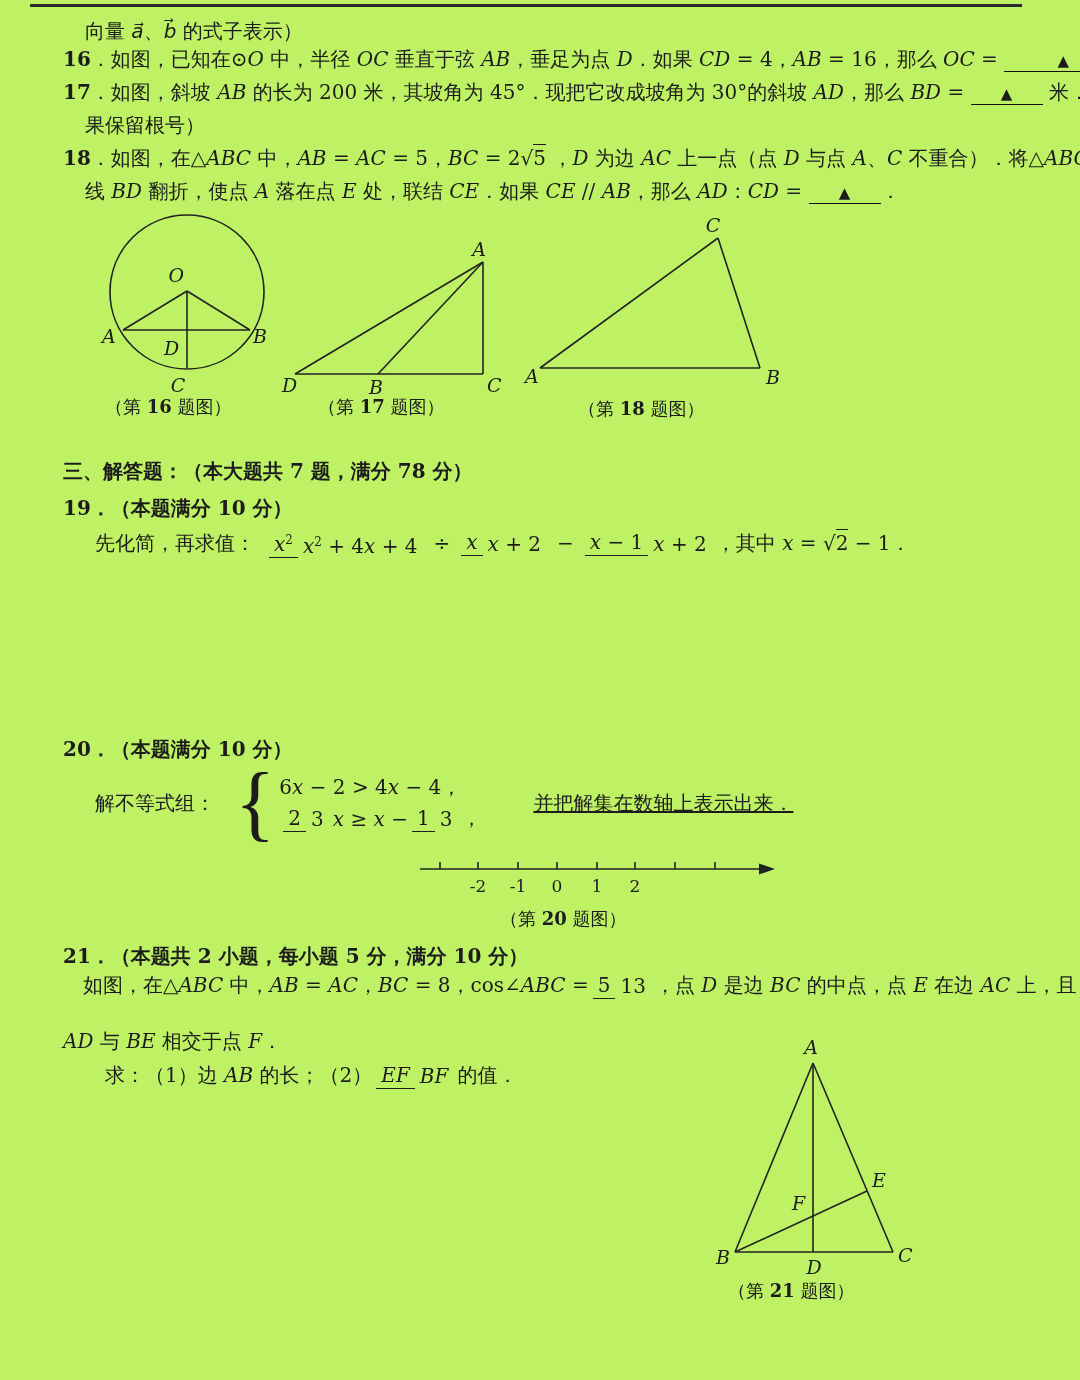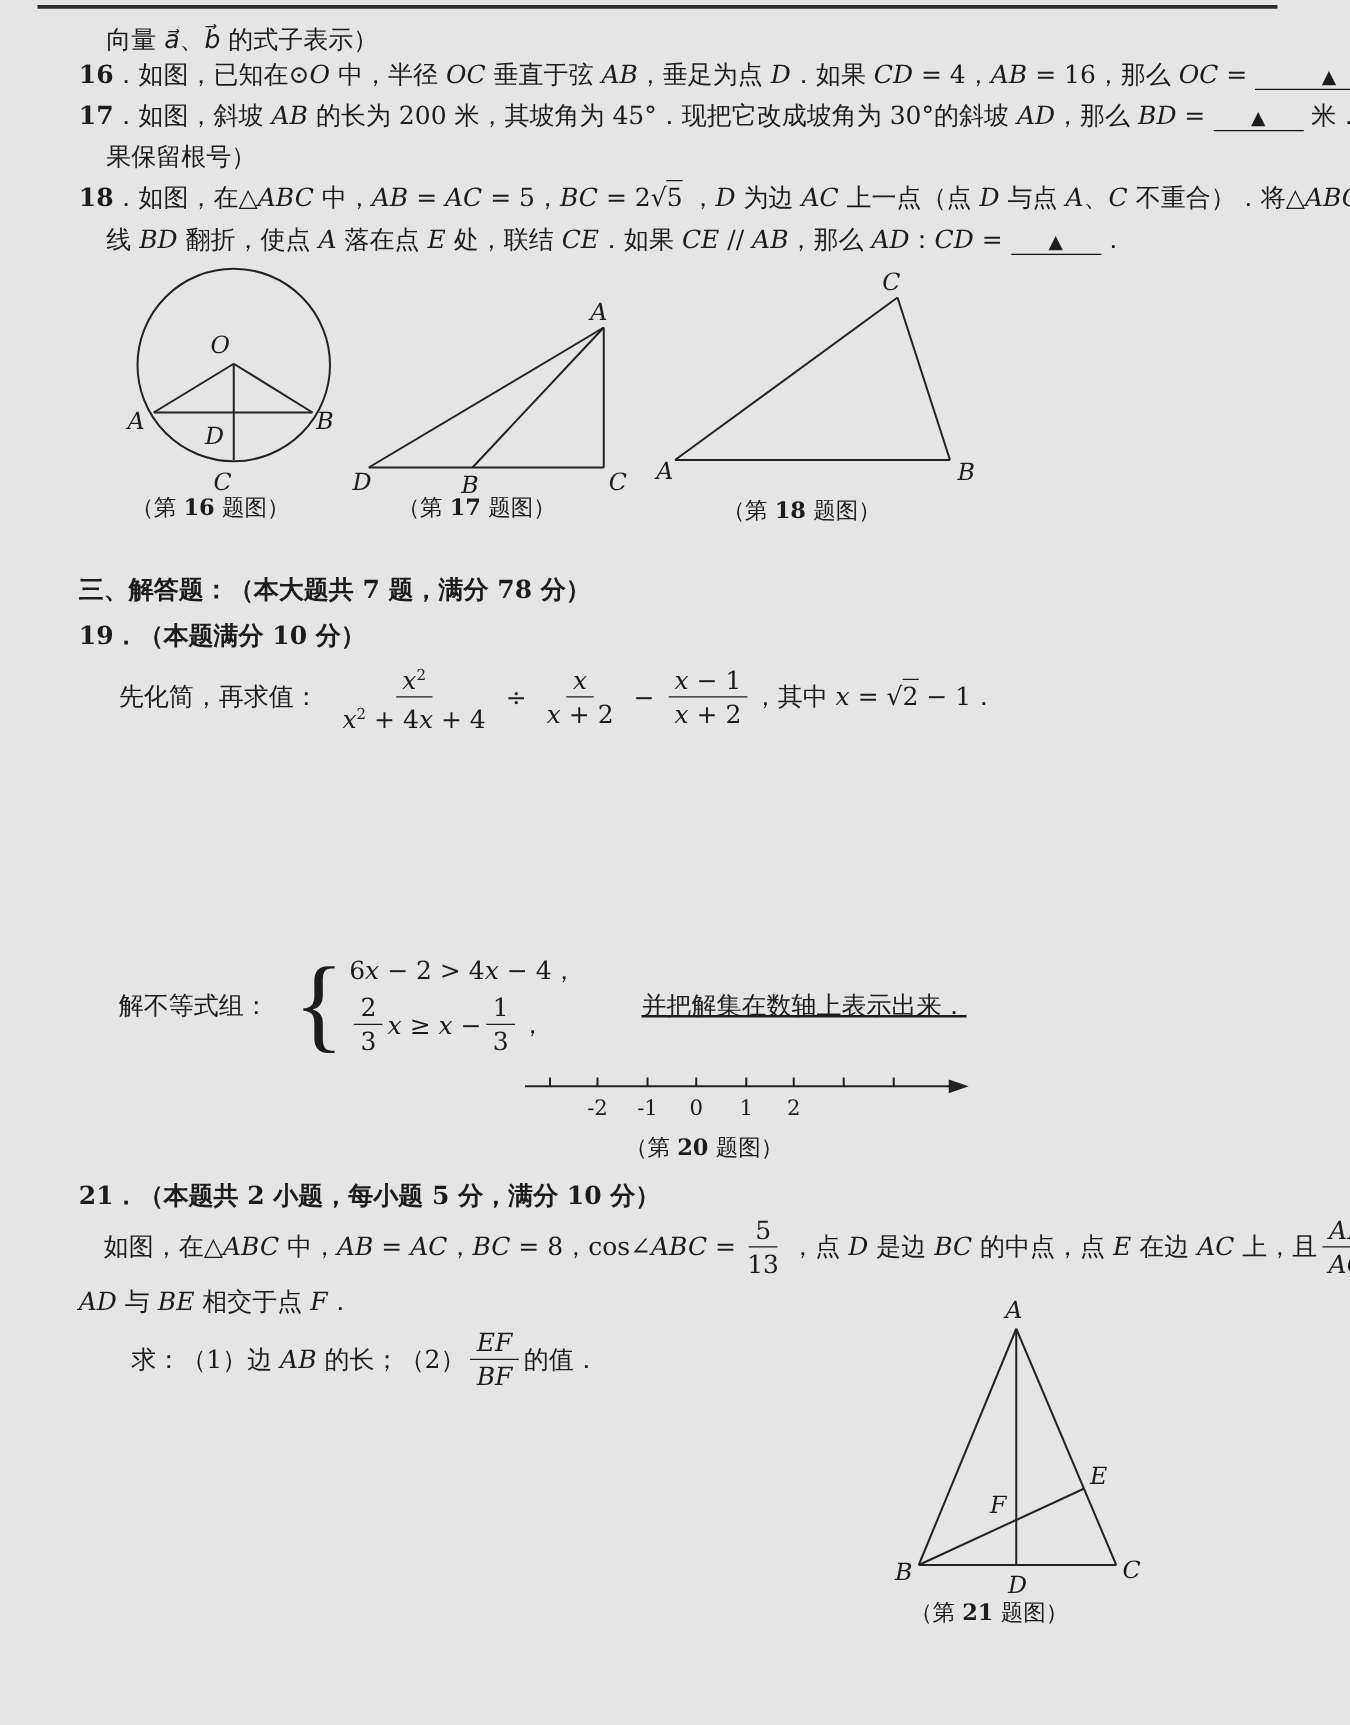--- a/index.html
+++ b/index.html
@@ -1,17 +1,17 @@
 <!DOCTYPE html>
 <html><head>
 <meta charset="utf-8">
 <style>
   html,body { margin:0; padding:0; background:#ffffff; }
   .page {
-    position:relative; width:1080px; height:1380px; background:#e5e5e5;
+    position:relative; width:1080px; height:1380px; background:#bef264;
     font-family:"DejaVu Serif","DejaVu Sans",serif; color:#1c1c1c;
     font-size:20px; overflow:hidden;
   }
   .abs { position:absolute; }
   .line { white-space:nowrap; line-height:27px; }
   .rule { left:30px; top:4px; width:992px; height:3px; background:#2b2b2b; }
 
   
   .seg-r { font-style:normal; }
   .seg-i { font-style:italic; }
@@ -22,21 +22,21 @@
     display:inline-block; width:118px; border-bottom:1.5px solid #111;
     text-align:center; font-size:15px; vertical-align:baseline; line-height:20px;
   }
   .seg-blank2 {
     display:inline-block; width:72px; border-bottom:1.5px solid #111;
     text-align:center; font-size:15px; vertical-align:baseline; line-height:20px;
   }
 
   
   .mathrow { display:flex; align-items:center; white-space:nowrap; }
-  .frac { display:inline-flex; flex-direction:column; align-items:center;
+  .frac { display:inline-flex; flex-direction:row; align-items:center;
           margin:0 4px; line-height:24px; }
   .frac .fn { border-bottom:1.6px solid #1c1c1c; padding:0 5px 1px; }
   .frac .fd { padding:1px 5px 0; }
   .op { margin:0 7px; }
   .brace { font-family:"Liberation Serif","DejaVu Serif",serif; font-size:84px;
            font-weight:400; line-height:80px; margin:0 4px 0 10px; }
   .syscol { display:flex; flex-direction:column; gap:4px;justify-content:flex-end; }
   .prompt { margin-right:10px; }
   .tailgap { margin-left:52px;text-decoration:underline; }
 
@@ -111,20 +111,21 @@
       <span class="fd"><span class="seg-i">x</span><span class="seg-r"> + 2</span></span>
     </span>
     <span class="op">−</span>
     <span class="frac">
       <span class="fn"><span class="seg-i">x</span><span class="seg-r"> − 1</span></span>
       <span class="fd"><span class="seg-i">x</span><span class="seg-r"> + 2</span></span>
     </span>
     <span><span class="seg-r">，其中 </span><span class="seg-i">x</span><span class="seg-r"> = √</span><span class="seg-ov">2</span><span class="seg-r"> − 1．</span></span>
   </div>
 
+  <div class="abs line" style="left:63px;top:736px"><span class="seg-b">20．（本题满分 10 分）</span></div>
   <div class="abs mathrow" style="left:95px;top:763px">
     <span class="prompt"><span class="seg-r">解不等式组：</span></span>
     <span class="brace">{</span>
     <span class="syscol">
       <span class="line"><span class="seg-r">6</span><span class="seg-i">x</span><span class="seg-r"> − 2 &gt; 4</span><span class="seg-i">x</span><span class="seg-r"> − 4，</span></span>
       <span class="mathrow">
         <span class="frac">
           <span class="fn"><span class="seg-r">2</span></span>
           <span class="fd"><span class="seg-r">3</span></span>
         </span>

